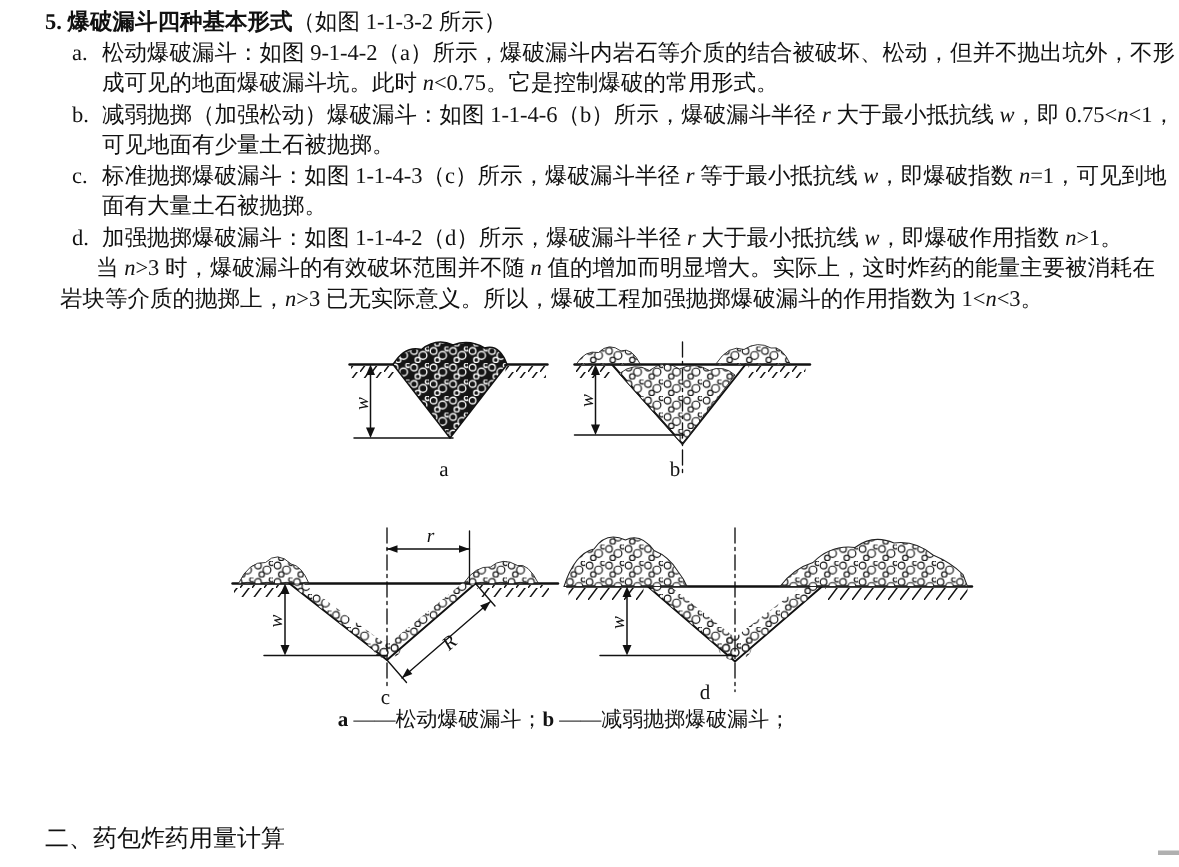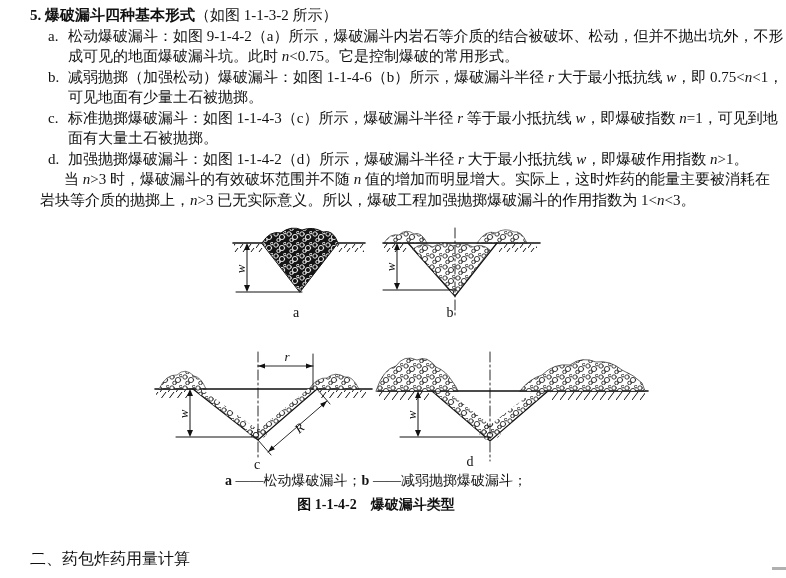--- a/index.html
+++ b/index.html
@@ -159,19 +159,18 @@
         <polygon points="418,437 415,430 421,430" fill="#111" stroke="none"></polygon>
         <text class="dim" x="412" y="419" fill="#111" stroke="none" text-anchor="middle" transform="rotate(-90 412 415)">w</text>
       </g>
       <path d="M400,437 H490" stroke-width="1"></path>
       <text class="dlabel" x="470" y="466" fill="#111" stroke="none" text-anchor="middle">d</text>
     </g>
   </svg>
 
   <div class="captions">
     <div><span class="cbold">a</span><span> ——松动爆破漏斗；</span><span class="cbold">b</span><span> ——减弱抛掷爆破漏斗；</span></div>
-    <div class="fig-title">图 1-1-4-2　爆破漏斗类型</div>
   </div>
 
   <div class="sec2">二、药包炸药用量计算</div>
 
   <div class="scroll-frag"></div>
 </div>
 
 </body></html>

